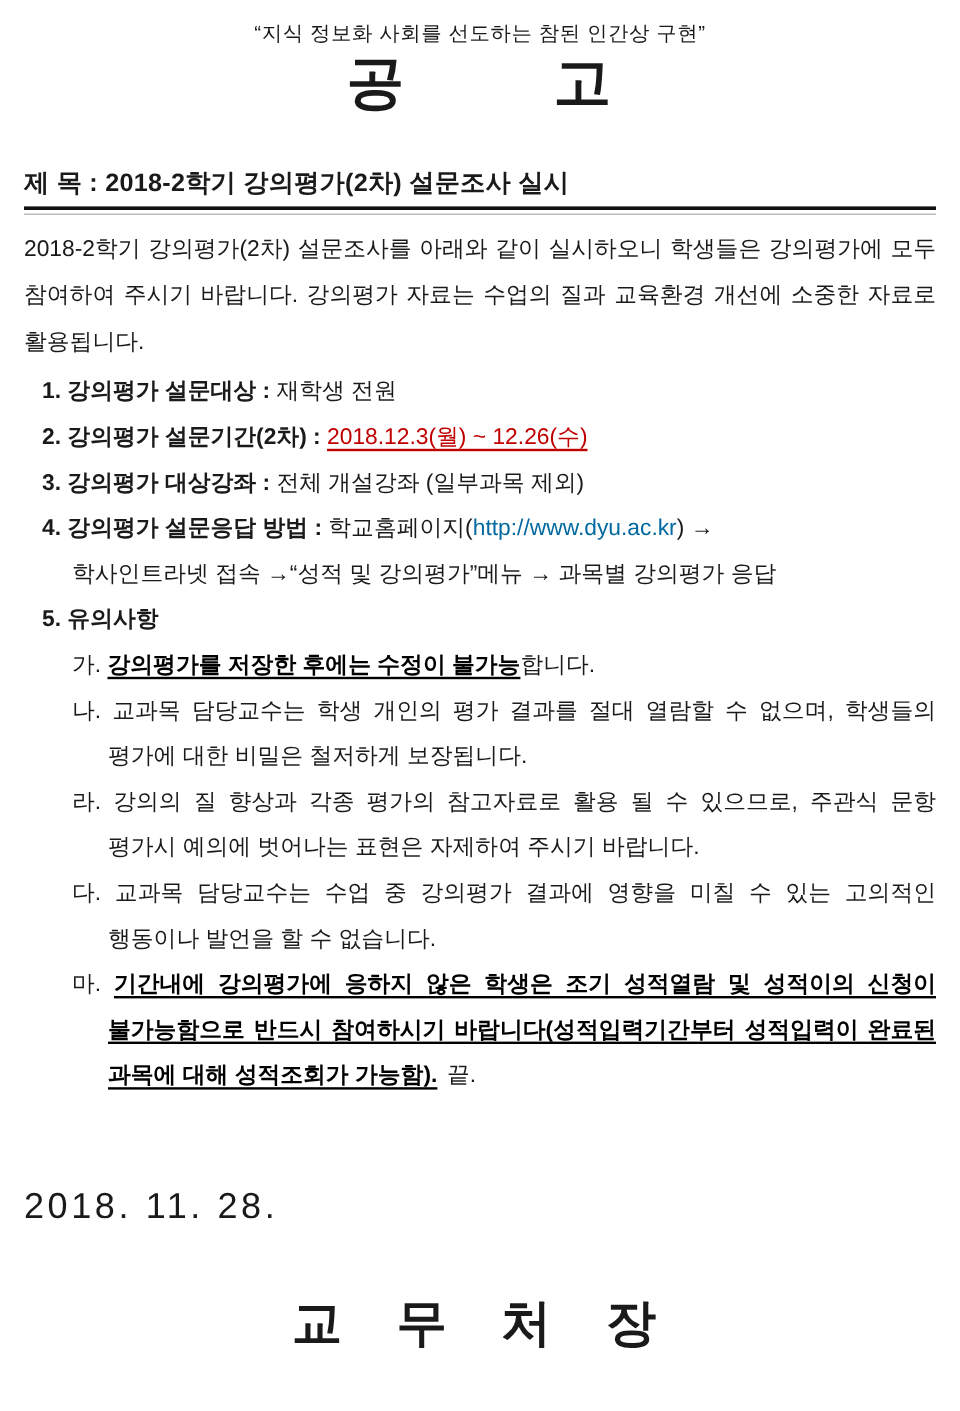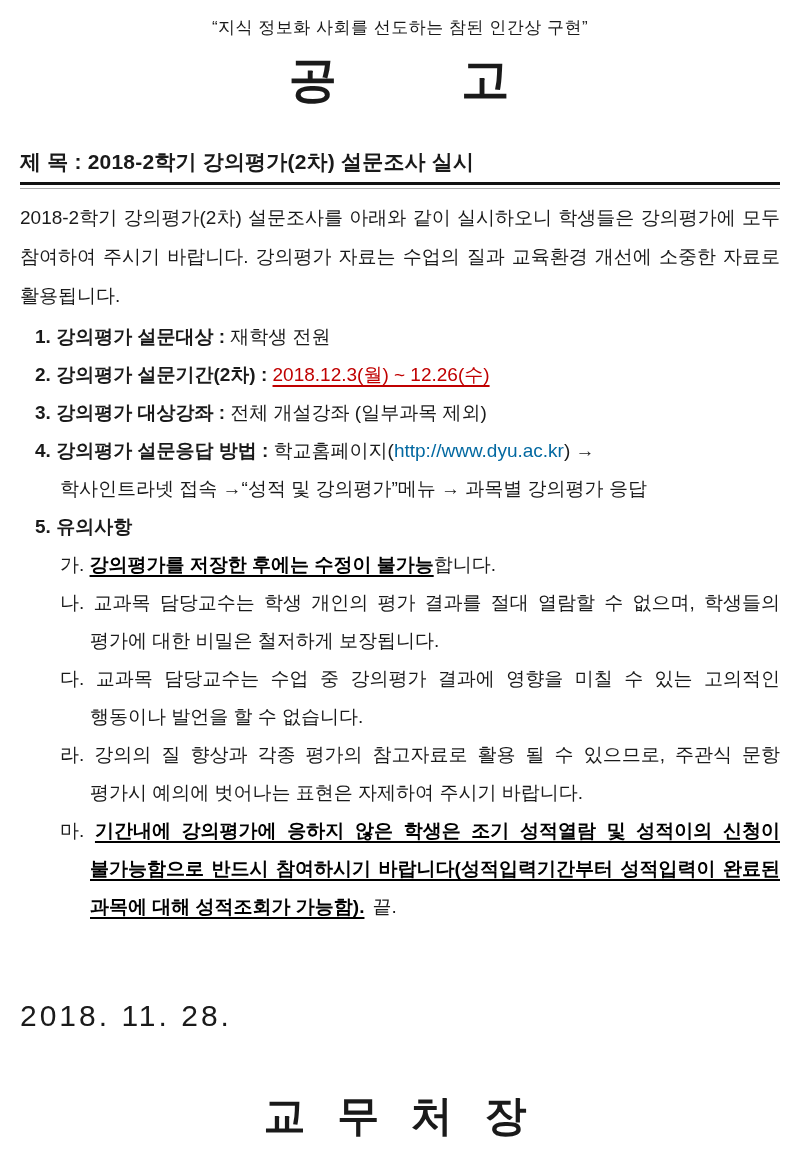--- a/index.html
+++ b/index.html
@@ -17,21 +17,21 @@
     font-size: 17px;
     line-height: 24px;
     font-weight: 500;
     letter-spacing: 0.5px;
   }
   .notice-title {
     text-align: center;
     font-size: 48px;
     font-weight: 700;
     line-height: 56px;
-    margin-top: 12px;
+    margin-top: 2px;
     white-space: pre;
     letter-spacing: 2px;
   }
   .subject-block {
     margin-top: 40px;
     border-bottom: 3px solid #111111;
     padding-bottom: 6px;
   }
   .subject-title {
     font-size: 21px;
@@ -96,20 +96,21 @@
     letter-spacing: 3px;
     font-weight: 500;
   }
   .footer-signature {
     margin-top: 56px;
     text-align: center;
     font-size: 42px;
     line-height: 52px;
     font-weight: 700;
     letter-spacing: 10px;
+    font-family: Liberation Mono, monospace;
   }
 </style>
 </head>
 <body>
 
 <div class="slogan">“지식 정보화 사회를 선도하는 참된 인간상 구현”</div>
 
 <div class="notice-title">공        고</div>
 
 <div class="subject-block">
@@ -148,25 +149,25 @@
 
   <div class="note">
     <span>가. </span><span class="red-u">강의평가를 저장한 후에는 수정이 불가능</span><span>합니다.</span>
   </div>
 
   <div class="note">
     <span>나. </span><span>교과목 담당교수는 학생 개인의 평가 결과를 절대 열람할 수 없으며, 학생들의 평가에 대한 비밀은 철저하게 보장됩니다.</span>
   </div>
 
   <div class="note">
-    <span>다. </span><span>교과목 담당교수는 수업 중 강의평가 결과에 영향을 미칠 수 있는 고의적인 행동이나 발언을 할 수 없습니다.</span>
+    <span>라. </span><span>강의의 질 향상과 각종 평가의 참고자료로 활용 될 수 있으므로, 주관식 문항 평가시 예의에 벗어나는 표현은 자제하여 주시기 바랍니다.</span>
   </div>
 
   <div class="note">
-    <span>라. </span><span>강의의 질 향상과 각종 평가의 참고자료로 활용 될 수 있으므로, 주관식 문항 평가시 예의에 벗어나는 표현은 자제하여 주시기 바랍니다.</span>
+    <span>다. </span><span>교과목 담당교수는 수업 중 강의평가 결과에 영향을 미칠 수 있는 고의적인 행동이나 발언을 할 수 없습니다.</span>
   </div>
 
   <div class="note">
     <span>마. </span><span class="red-u">기간내에 강의평가에 응하지 않은 학생은 조기 성적열람 및 성적이의 신청이 불가능함으로 반드시 참여하시기 바랍니다(성적입력기간부터 성적입력이 완료된 과목에 대해 성적조회가 가능함).</span><span class="rest-gap">끝.</span>
   </div>
 
 </div>
 
 <div class="footer-date">2018. 11. 28.</div>
 

